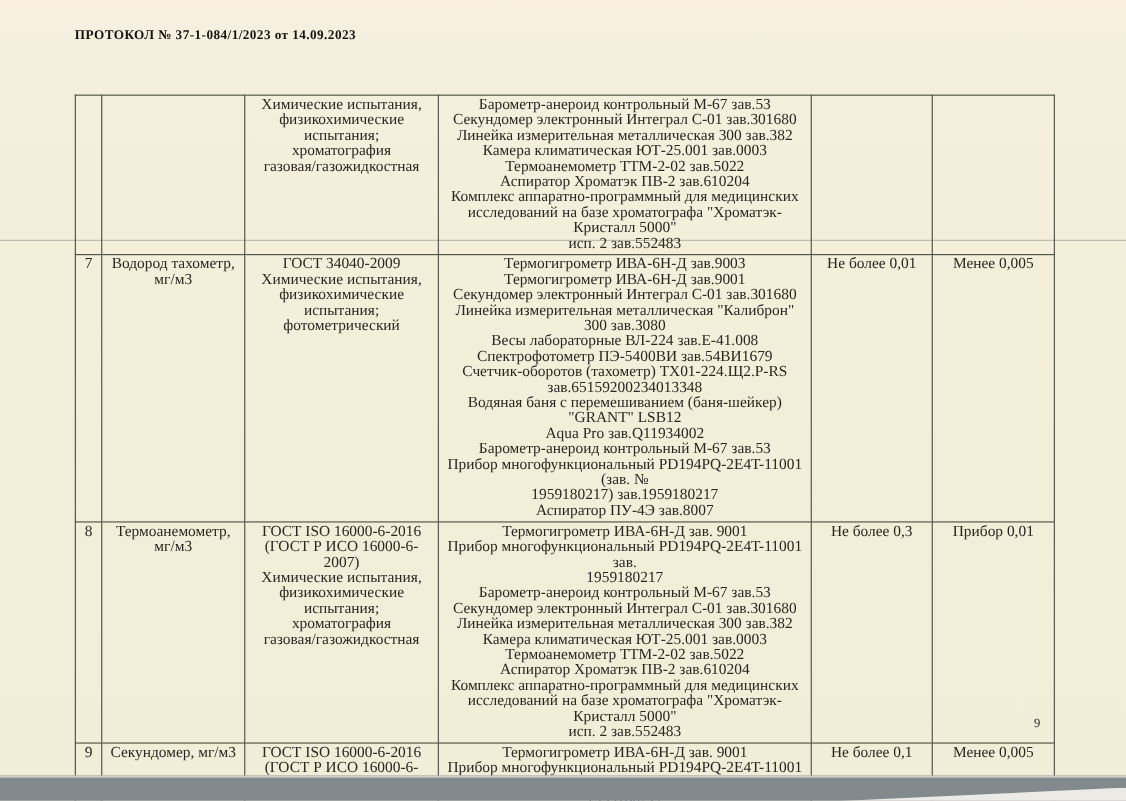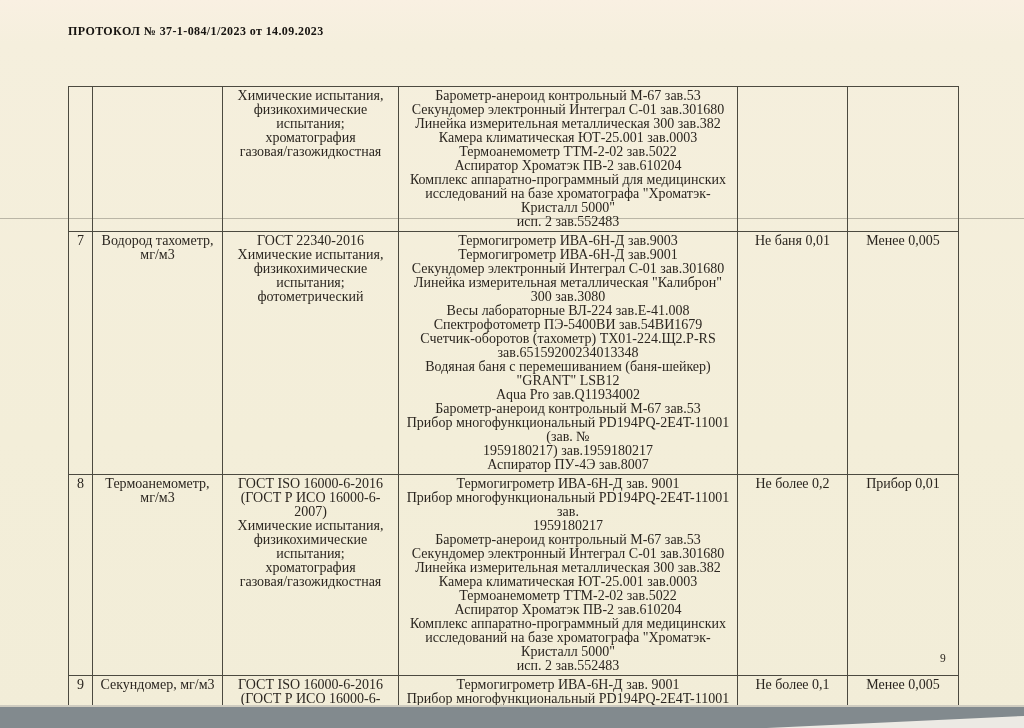--- a/index.html
+++ b/index.html
@@ -84,40 +84,40 @@
 Комплекс аппаратно-программный для медицинских
 исследований на базе хроматографа "Хроматэк-Кристалл 5000"
 исп. 2 зав.552483</td>
         <td class="c-norm"></td>
         <td class="c-res"></td>
       </tr>
       <tr class="r1">
         <td class="c-num">7</td>
         <td class="c-sub">Водород тахометр,
 мг/м3</td>
-        <td class="c-met">ГОСТ 22340-2016
+        <td class="c-met">ГОСТ 34040-2009
 Химические испытания,
 физикохимические
 испытания;
 фотометрический</td>
         <td class="c-eq">Термогигрометр ИВА-6Н-Д зав.9003
 Термогигрометр ИВА-6Н-Д зав.9001
 Секундомер электронный Интеграл С-01 зав.301680
 Линейка измерительная металлическая "Калиброн" 300 зав.3080
 Весы лабораторные ВЛ-224 зав.Е-41.008
 Спектрофотометр ПЭ-5400ВИ зав.54ВИ1679
 Счетчик-оборотов (тахометр) ТХ01-224.Щ2.P-RS
 зав.65159200234013348
 Водяная баня с перемешиванием (баня-шейкер) "GRANT" LSB12
 Aqua Pro зав.Q11934002
 Барометр-анероид контрольный М-67 зав.53
 Прибор многофункциональный PD194PQ-2E4T-11001 (зав. №
 1959180217) зав.1959180217
 Аспиратор ПУ-4Э зав.8007</td>
-        <td class="c-norm">Не баня 0,01</td>
+        <td class="c-norm">Не более 0,01</td>
         <td class="c-res">Менее 0,005</td>
       </tr>
       <tr class="r2">
         <td class="c-num">8</td>
         <td class="c-sub">Термоанемометр, мг/м3</td>
         <td class="c-met">ГОСТ ISO 16000-6-2016
 (ГОСТ Р ИСО 16000-6-
 2007)
 Химические испытания,
 физикохимические
@@ -129,21 +129,21 @@
 1959180217
 Барометр-анероид контрольный М-67 зав.53
 Секундомер электронный Интеграл С-01 зав.301680
 Линейка измерительная металлическая 300 зав.382
 Камера климатическая ЮТ-25.001 зав.0003
 Термоанемометр ТТМ-2-02 зав.5022
 Аспиратор Хроматэк ПВ-2  зав.610204
 Комплекс аппаратно-программный для медицинских
 исследований на базе хроматографа "Хроматэк-Кристалл 5000"
 исп. 2 зав.552483</td>
-        <td class="c-norm">Не более 0,2</td>
+        <td class="c-norm">Не более 0,3</td>
         <td class="c-res">Прибор 0,01</td>
       </tr>
       <tr class="r3">
         <td class="c-num">9</td>
         <td class="c-sub">Секундомер, мг/м3</td>
         <td class="c-met">ГОСТ ISO 16000-6-2016
 (ГОСТ Р ИСО 16000-6-
 2007)</td>
         <td class="c-eq">Термогигрометр ИВА-6Н-Д зав. 9001
 Прибор многофункциональный PD194PQ-2E4T-11001 зав.

